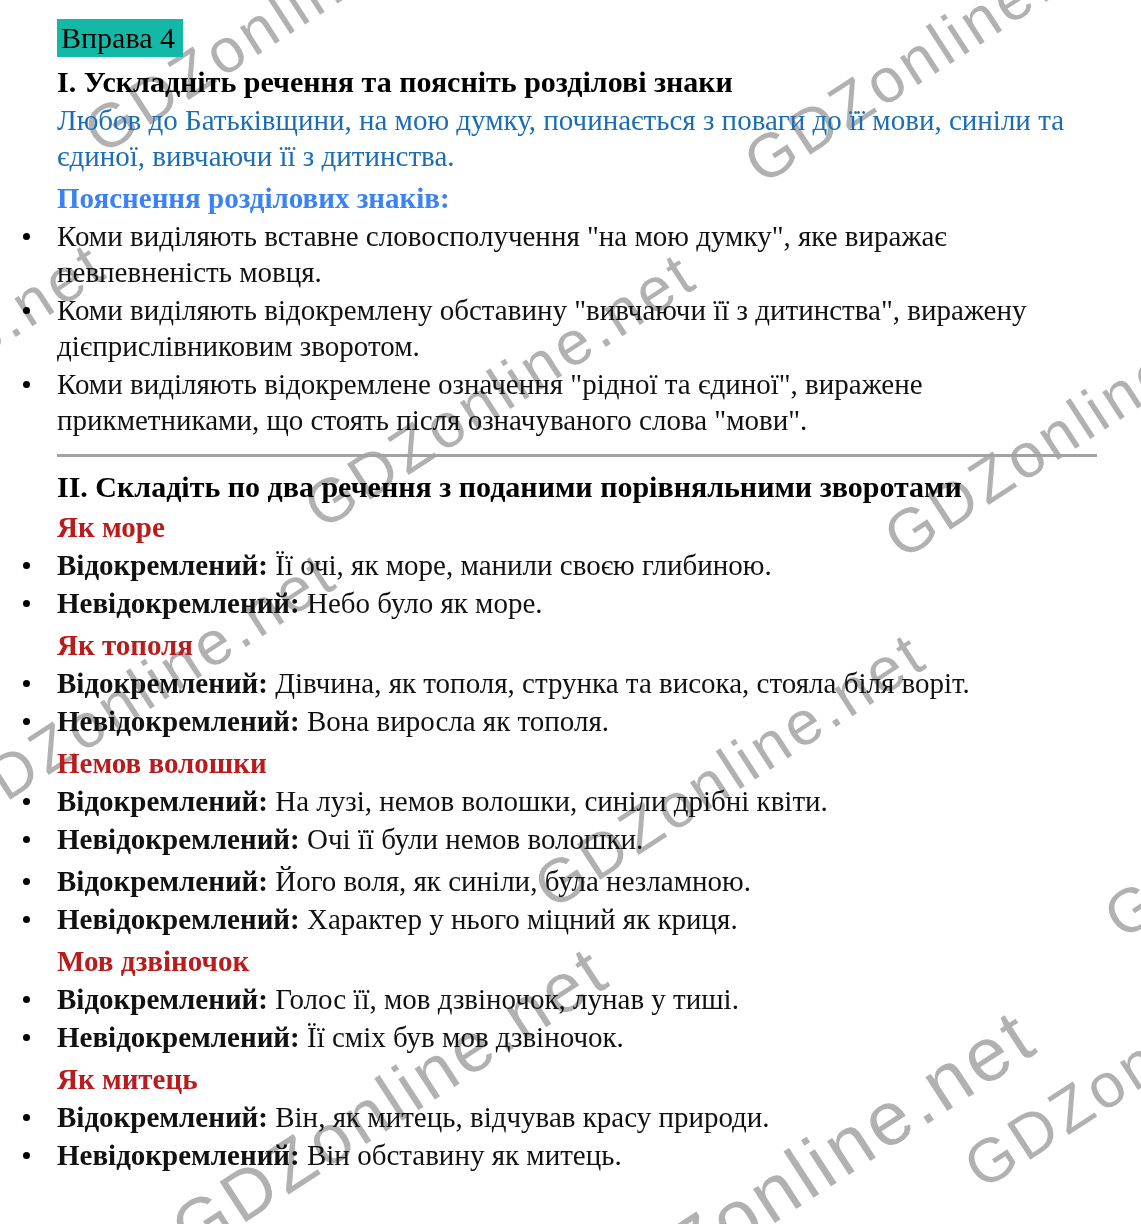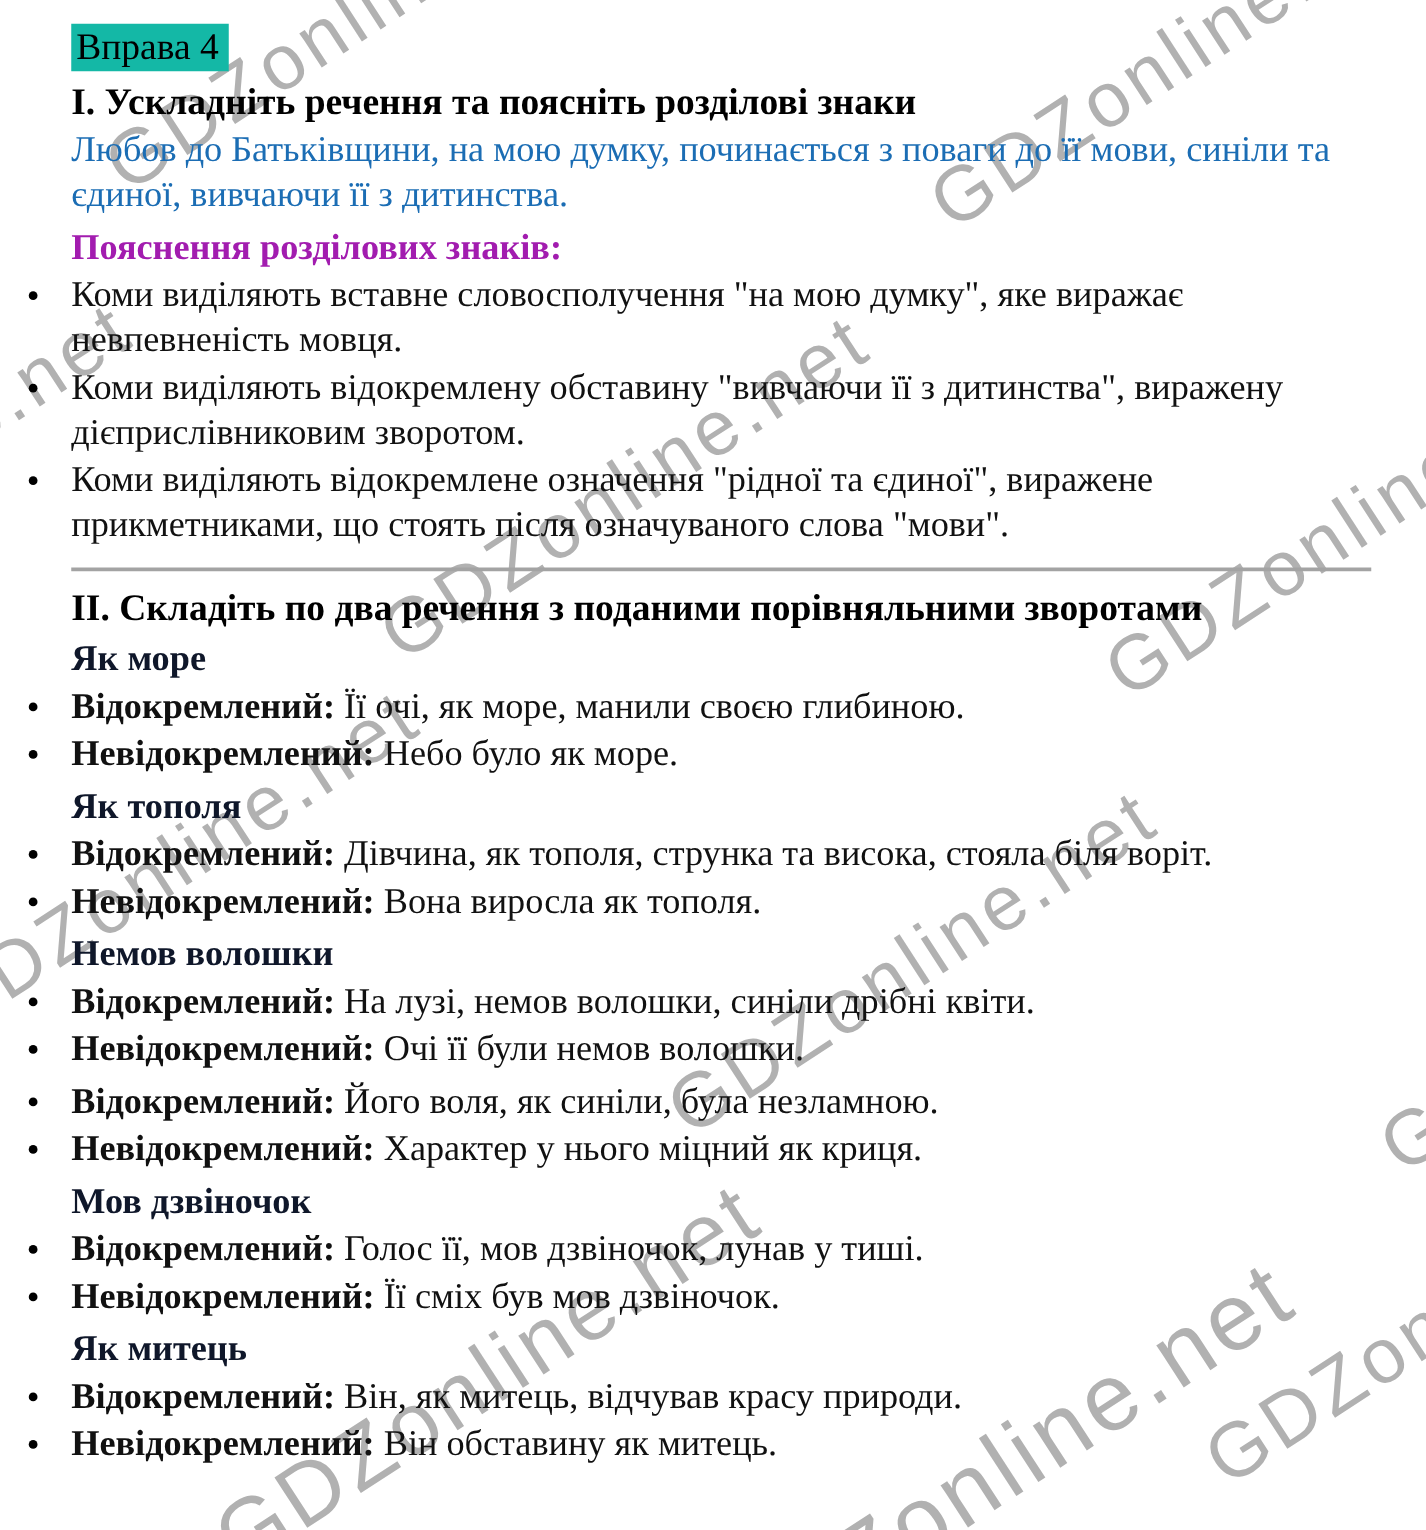--- a/index.html
+++ b/index.html
@@ -24,33 +24,33 @@
   
   .content{
     position:relative;z-index:1;
     padding:20px 44px 30px 57px;
     font-size:29px;line-height:36px;color:#111;
   }
   .title{margin:0 0 8px 0;font-size:30px;font-weight:normal;}
   .title mark{background:#14b8a6;padding:2px 8px 3px 4px;color:#000;}
   h2.sec{margin:0 0 2px 0;font-size:30px;font-weight:bold;color:#000;}
   p.blue-sentence{margin:0 0 6px 0;color:#1b6db4;}
-  h3.expl{margin:6px 0 2px 0;font-size:29px;font-weight:bold;color:#a21caf;}
+  h3.expl{margin:6px 0 2px 0;font-size:29px;font-weight:bold;color:#3b82f6;}
   ul.blist{list-style:none;margin:0 0 6px 0;padding:0;}
   ul.blist li{position:relative;margin:0 0 2px 0;}
   ul.blist li::before{
     content:"";
     position:absolute;left:-34px;top:15px;
     width:7px;height:7px;border-radius:50%;background:#000;
   }
   hr.divider{
     border:none;border-top:3px solid #a3a3a3;
     margin:16px 0 12px 0;
   }
-  h4.group-title{margin:4px 0 2px 0;font-size:29px;font-weight:bold;color:#0f172a;}
+  h4.group-title{margin:4px 0 2px 0;font-size:29px;font-weight:bold;color:#b91c1c;}
   .li-label{font-weight:bold;}
 </style>
 </head>
 <body>
 
 <div class="page">
 
   <div class="wm-layer">
     <span class="wm" style="left:280px;top:15px;font-size:62px;">GDZonline.net</span>
     <span class="wm" style="left:940px;top:45px;font-size:62px;">GDZonline.net</span>

